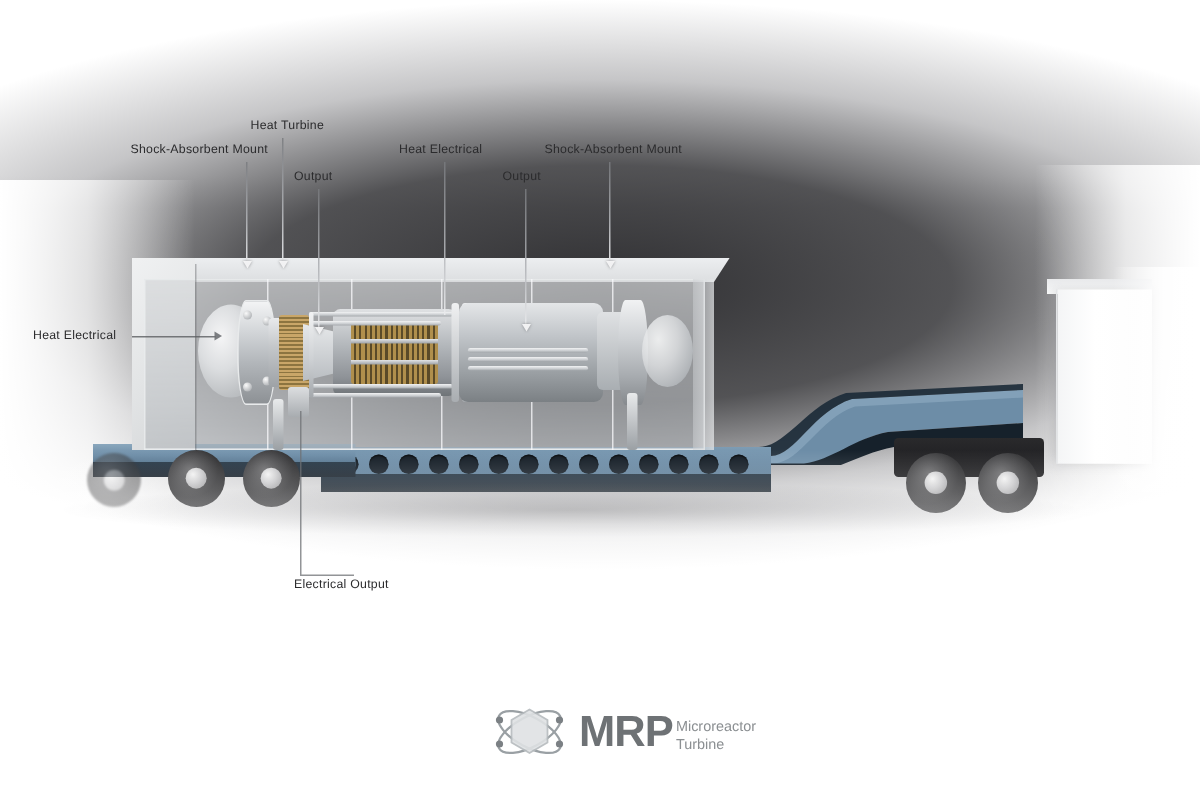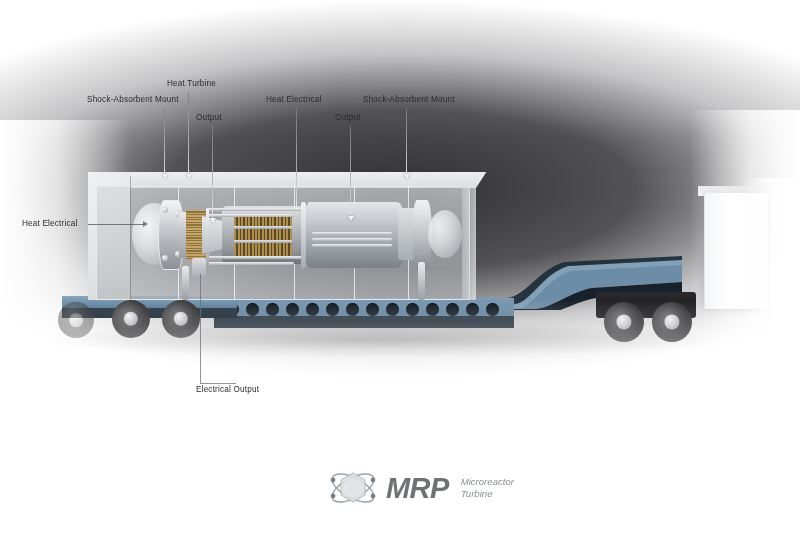--- a/index.html
+++ b/index.html
@@ -302,21 +302,21 @@
 
   
   .logo-wrap {
     position: absolute;
     left: 327px; top: 466px;
     display: flex;
     align-items: center;
     gap: 7px;
   }
   .logo-mark { width: 52px; height: 44px; }
-  .logo-text { display: flex; align-items: center; gap: 12px; font-style: italic; }
+  .logo-text { display: flex; align-items: flex-end; gap: 2px; }
   .logo-mrp {
     font-size: 29px;
     font-weight: 700;
     color: #6e7275;
     letter-spacing: -0.6px;
     line-height: 1;
   }
   .logo-sub {
     font-size: 9.6px;
     color: #8b8f92;

